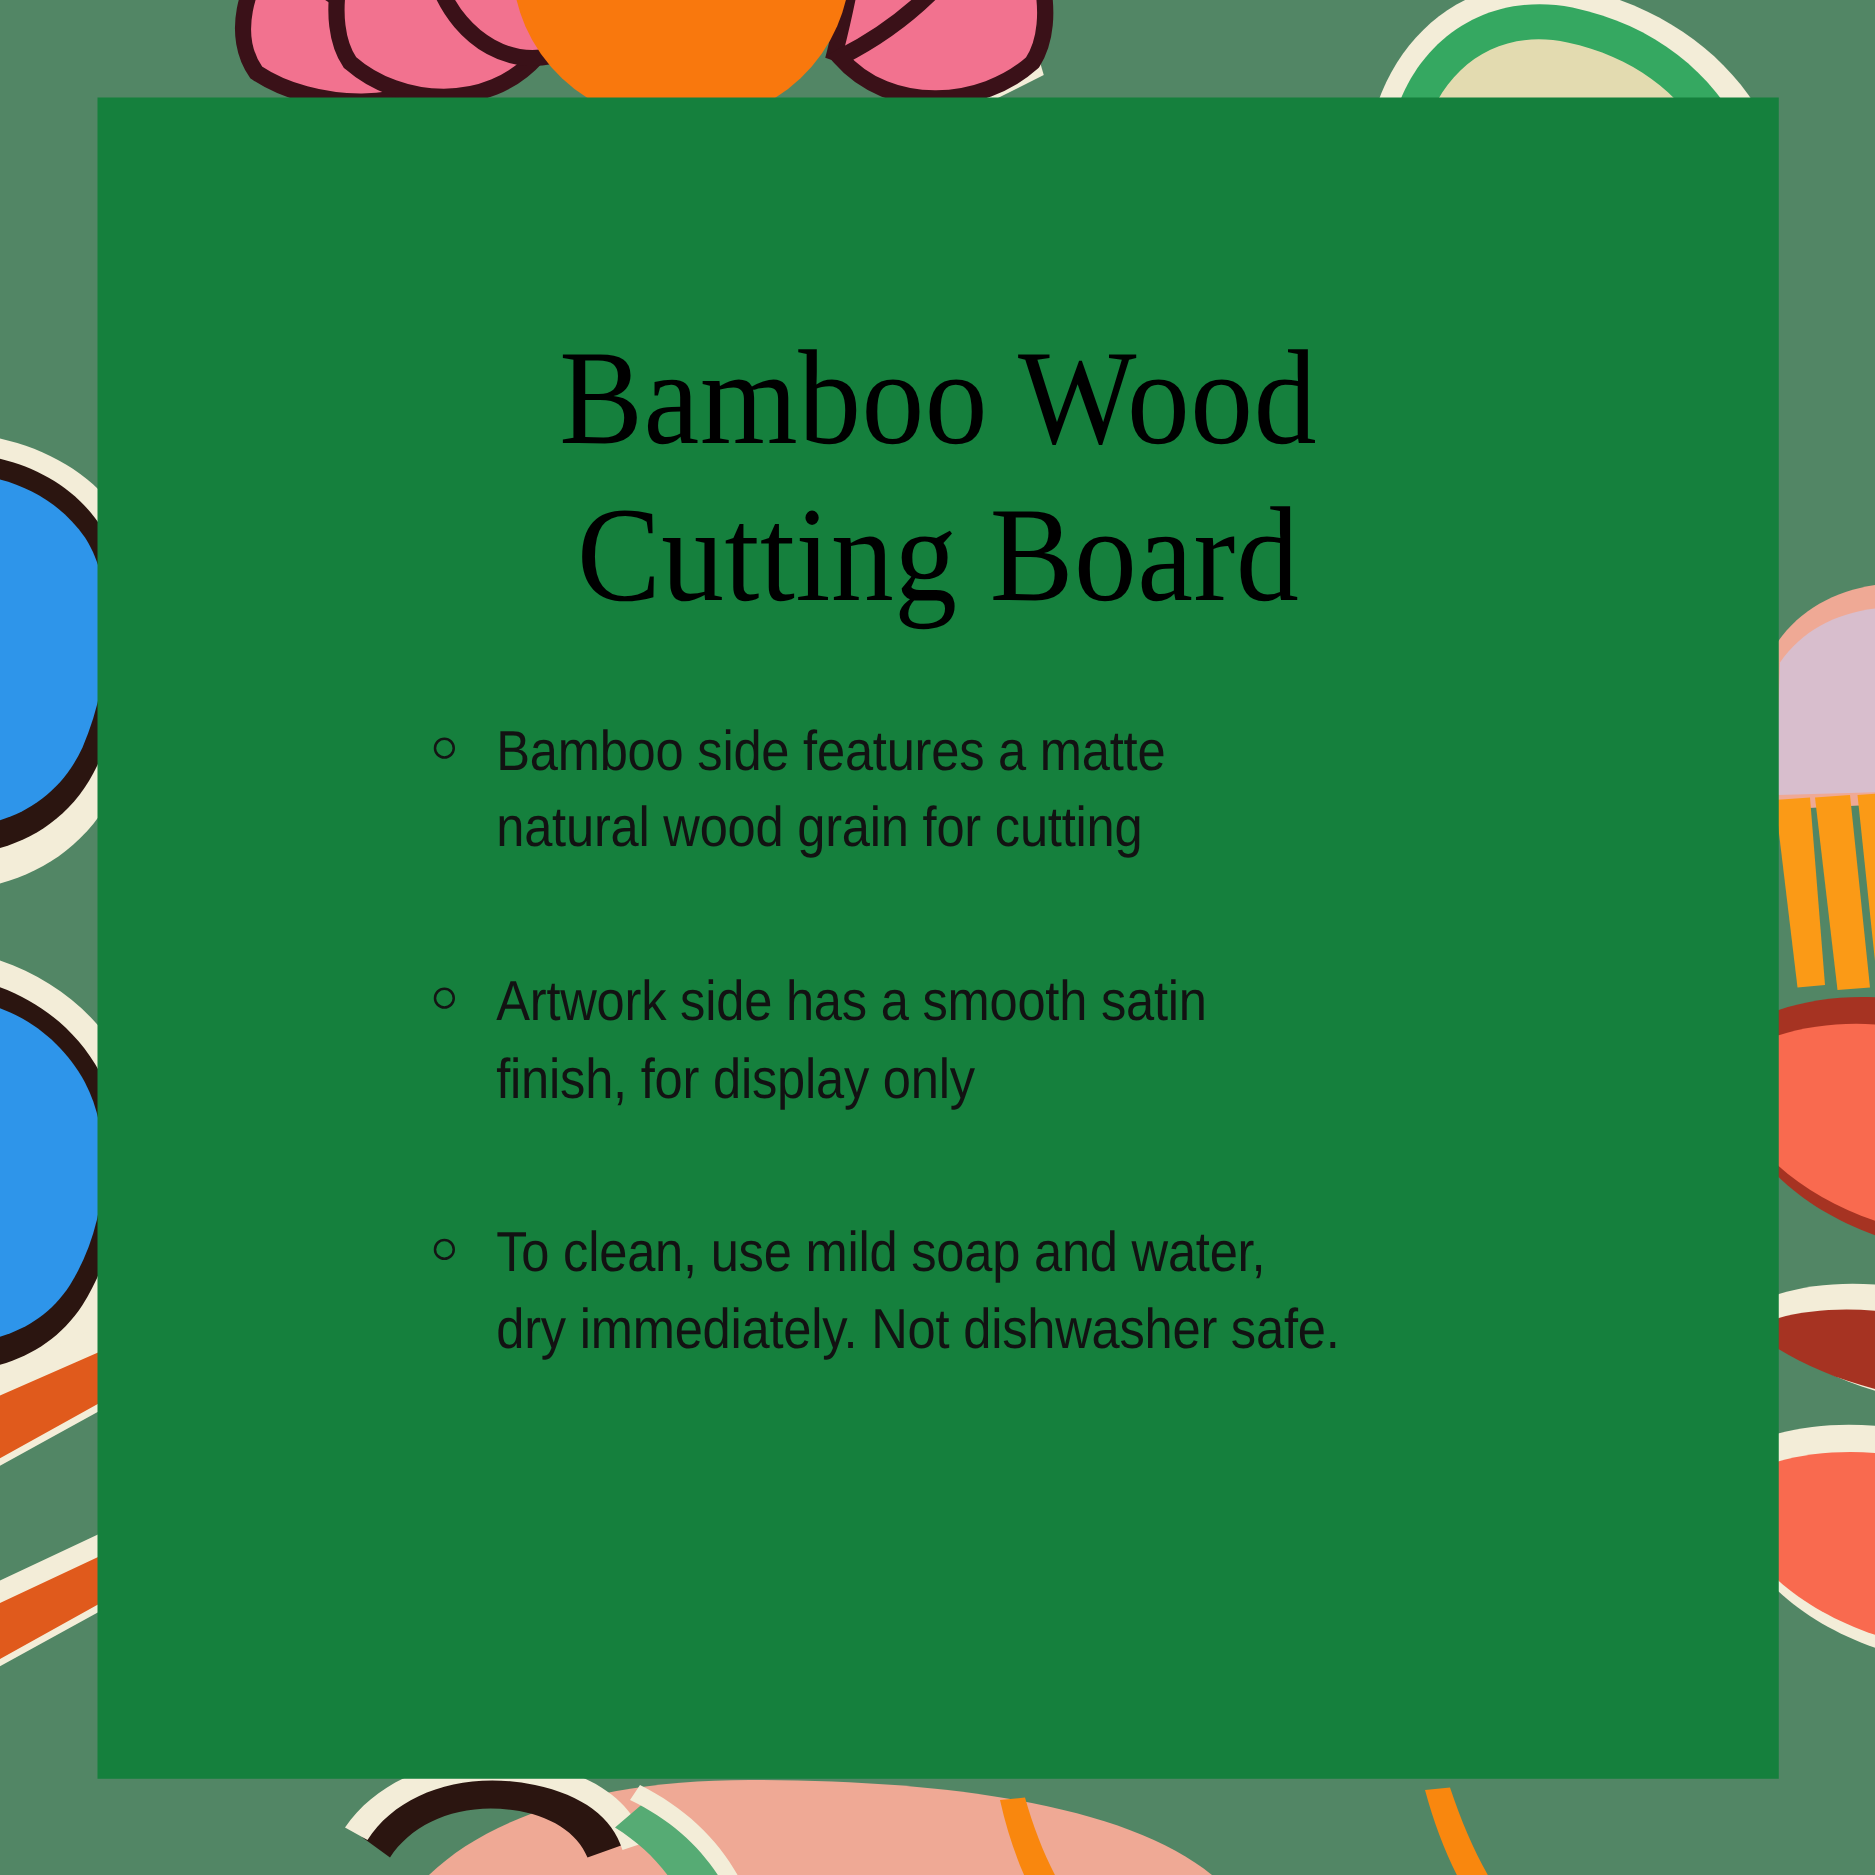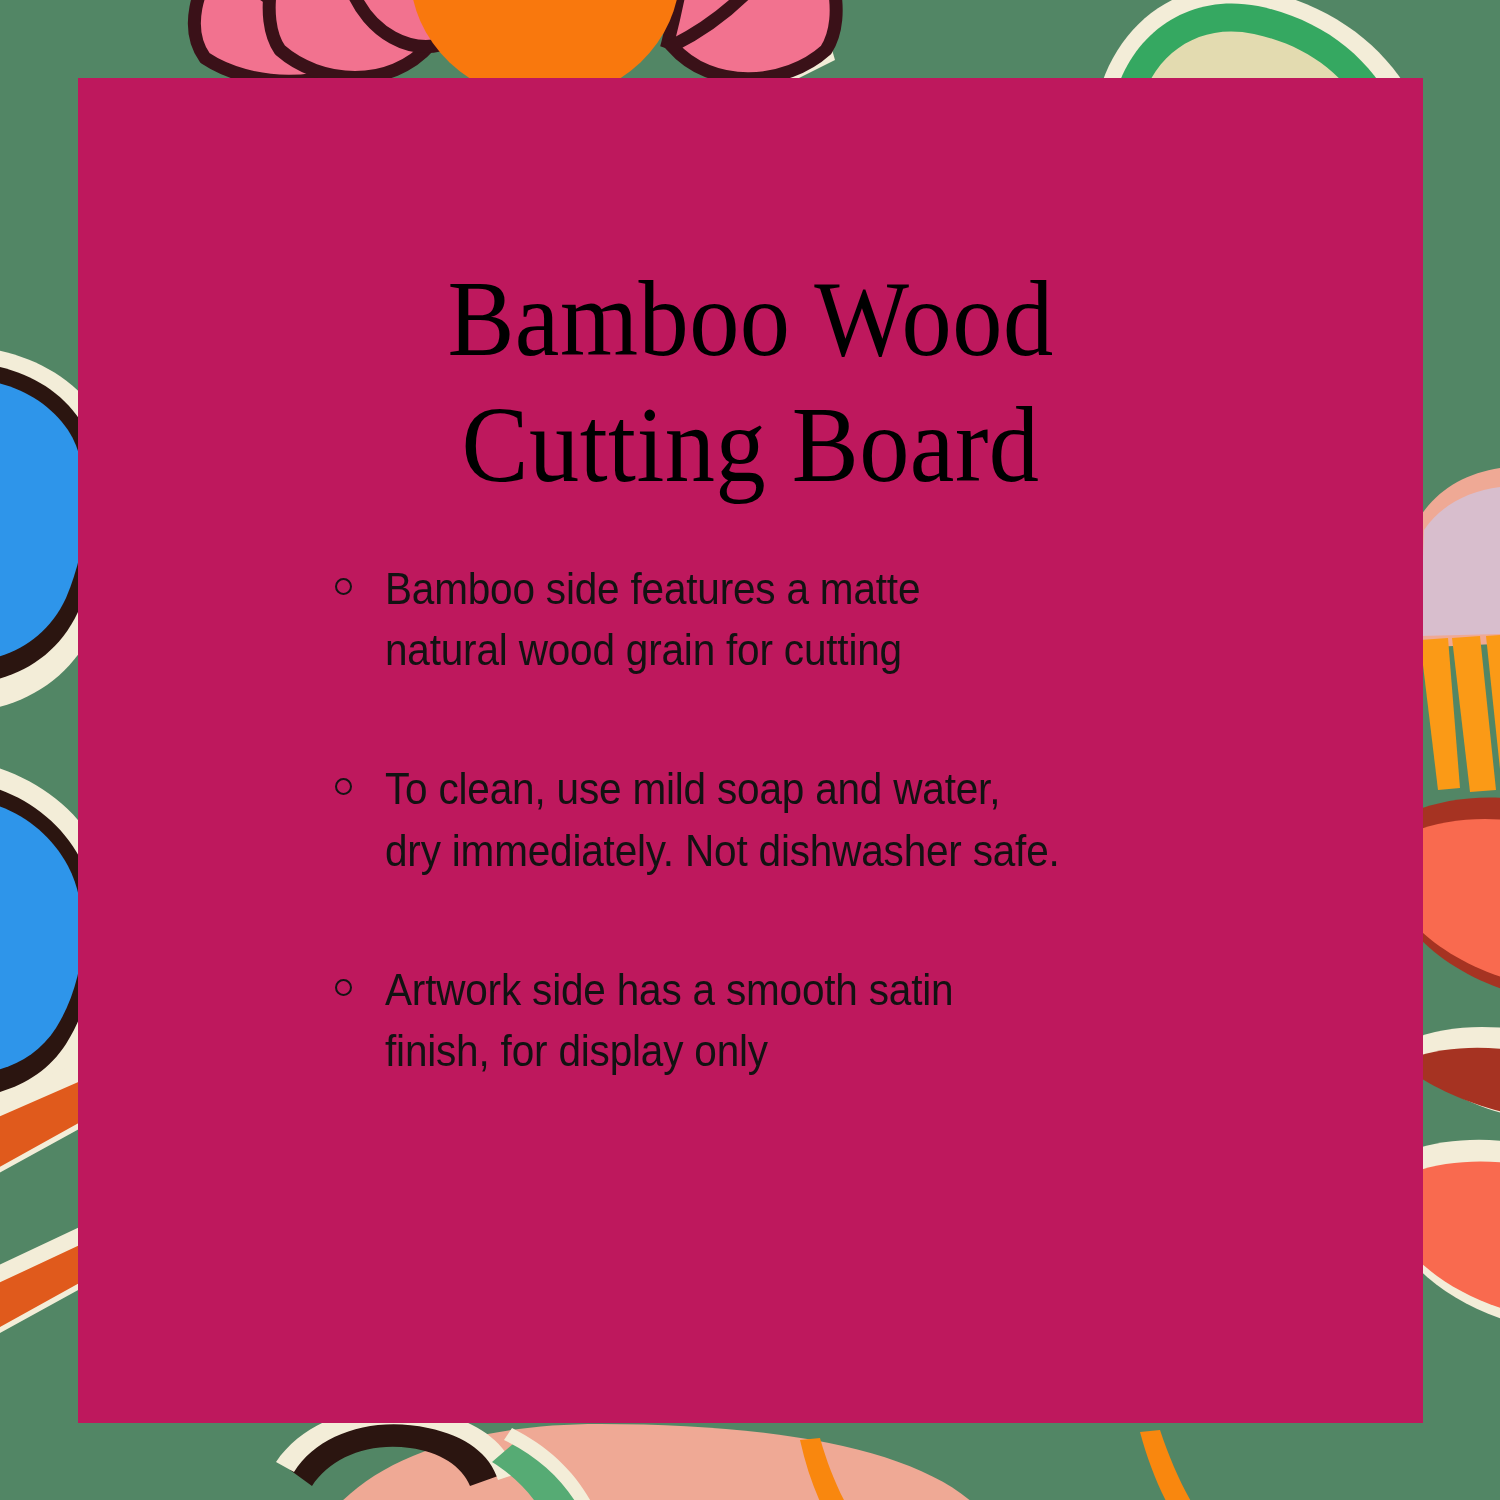--- a/index.html
+++ b/index.html
@@ -30,21 +30,21 @@
     display: block;
   }
 
   
   .info-card {
     position: absolute;
     left: 78px;
     top: 78px;
     width: 1345px;
     height: 1345px;
-    background: #be185d;
+    background: #15803d;
     box-sizing: border-box;
     padding: 0;
   }
 
   
   .title-block {
     position: absolute;
     left: 0;
     top: 178px;
     width: 100%;
@@ -62,21 +62,21 @@
     transform-origin: center top;
     white-space: pre-line;
   }
 
   
   .feature-list {
     position: absolute;
     left: 245px;
     top: 480px;
     width: 1060px;
-    margin: 0;
+    margin: 12px;
     padding: 0;
     list-style: none;
   }
   .feature-item {
     position: relative;
     padding-left: 62px;
     margin-bottom: 78px;
     color: #121212;
   }
   .feature-item:last-child {
@@ -199,27 +199,27 @@
     <ul class="feature-list">
 
       <li class="feature-item">
         <span class="feature-bullet"></span>
         <span class="feature-text">Bamboo side features a matte
 natural wood grain for cutting</span>
       </li>
 
       <li class="feature-item">
         <span class="feature-bullet"></span>
+        <span class="feature-text">Artwork side has a smooth satin
+finish, for display only</span>
+      </li>
+
+      <li class="feature-item">
+        <span class="feature-bullet"></span>
         <span class="feature-text">To clean, use mild soap and water,
 dry immediately. Not dishwasher safe.</span>
       </li>
 
-      <li class="feature-item">
-        <span class="feature-bullet"></span>
-        <span class="feature-text">Artwork side has a smooth satin
-finish, for display only</span>
-      </li>
-
 
     </ul>
   </div>
 
 </div>
 
 </body></html>

